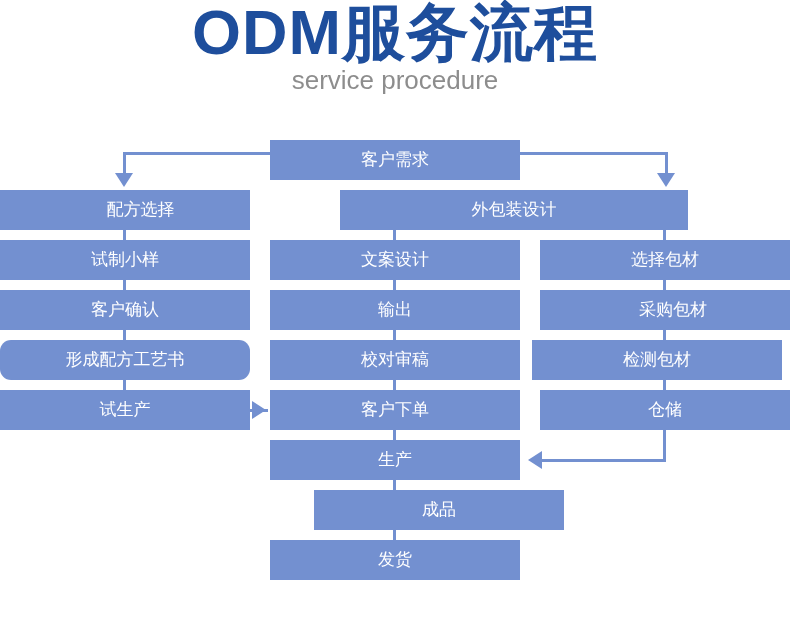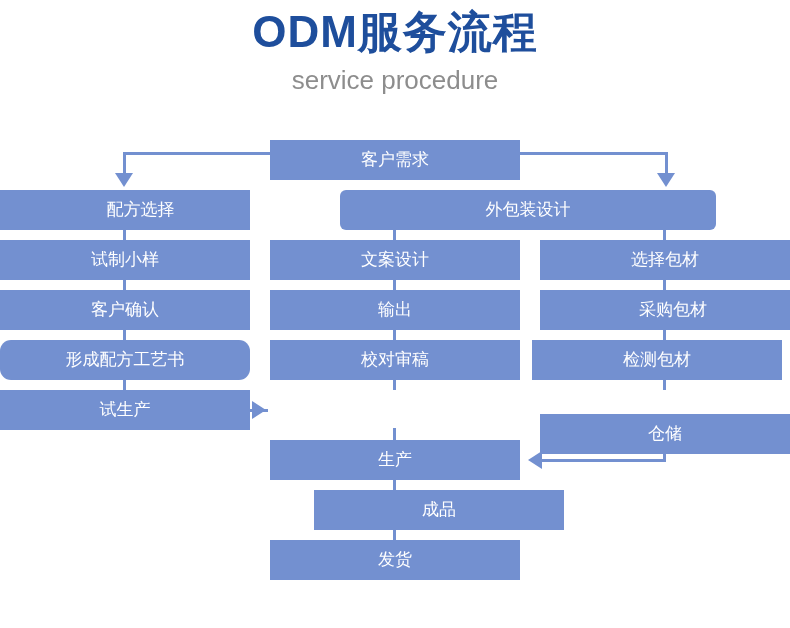--- a/index.html
+++ b/index.html
@@ -25,21 +25,21 @@
     top: 0;
     width: 790px;
     height: 120px;
     text-align: center;
   }
   #main-title {
     position: absolute;
     left: 0;
     top: 2px;
     width: 790px;
-    font-size: 44px;
+    font-size: 63px;
     font-weight: bold;
     color: #1e4e9c;
     letter-spacing: 1px;
     line-height: 60px;
     white-space: nowrap;
   }
   #sub-title {
     position: absolute;
     left: 0;
     top: 63px;
@@ -137,34 +137,35 @@
   <div class="conn conn-v" style="left:663px; top:278px; height:12px;"></div>
   <div class="conn conn-v" style="left:663px; top:328px; height:12px;"></div>
   <div class="conn conn-v" style="left:663px; top:378px; height:12px;"></div>
 
   <div class="conn conn-v" style="left:663px; top:430px; height:31px;"></div>
   <div class="conn conn-h" style="left:540px; top:459px; width:126px;"></div>
   <div class="arrow arrow-left" style="left:528px; top:451px;"></div>
 
   <div class="node" style="left:270px; top:140px; width:250px;">客户需求</div>
 
-  <div class="node" style="left:340px; top:190px; width:376px;border-radius:6px;">外包装设计</div>
+  <div class="node" style="left:340px; top:190px; width:348px;">外包装设计</div>
 
   <div class="node" style="left:0px; top:190px; width:250px;padding-left:31px;">配方选择</div>
   <div class="node" style="left:0px; top:240px; width:250px;">试制小样</div>
   <div class="node" style="left:0px; top:290px; width:250px;">客户确认</div>
   <div class="node" style="left:0px; top:340px; width:250px;border-radius:11px;">形成配方工艺书</div>
   <div class="node" style="left:0px; top:390px; width:250px;">试生产</div>
 
   <div class="node" style="left:270px; top:240px; width:250px;">文案设计</div>
   <div class="node" style="left:270px; top:290px; width:250px;">输出</div>
   <div class="node" style="left:270px; top:340px; width:250px;">校对审稿</div>
 
+  <div class="node" style="left:270px; top:390px; width:250px;">客户下单</div>
   <div class="node" style="left:270px; top:440px; width:250px;">生产</div>
   <div class="node" style="left:270px; top:490px; width:250px;margin-left:44px;">成品</div>
   <div class="node" style="left:270px; top:540px; width:250px;">发货</div>
 
   <div class="node" style="left:540px; top:240px; width:250px;">选择包材</div>
   <div class="node" style="left:540px; top:290px; width:250px;padding-left:16px;">采购包材</div>
   <div class="node" style="left:532px; top:340px; width:250px;">检测包材</div>
-  <div class="node" style="left:540px; top:390px; width:250px;margin-top:24px;">仓储</div>
+  <div class="node" style="left:540px; top:390px; width:250px;">仓储</div>
 
 </div>
 
 </body></html>

